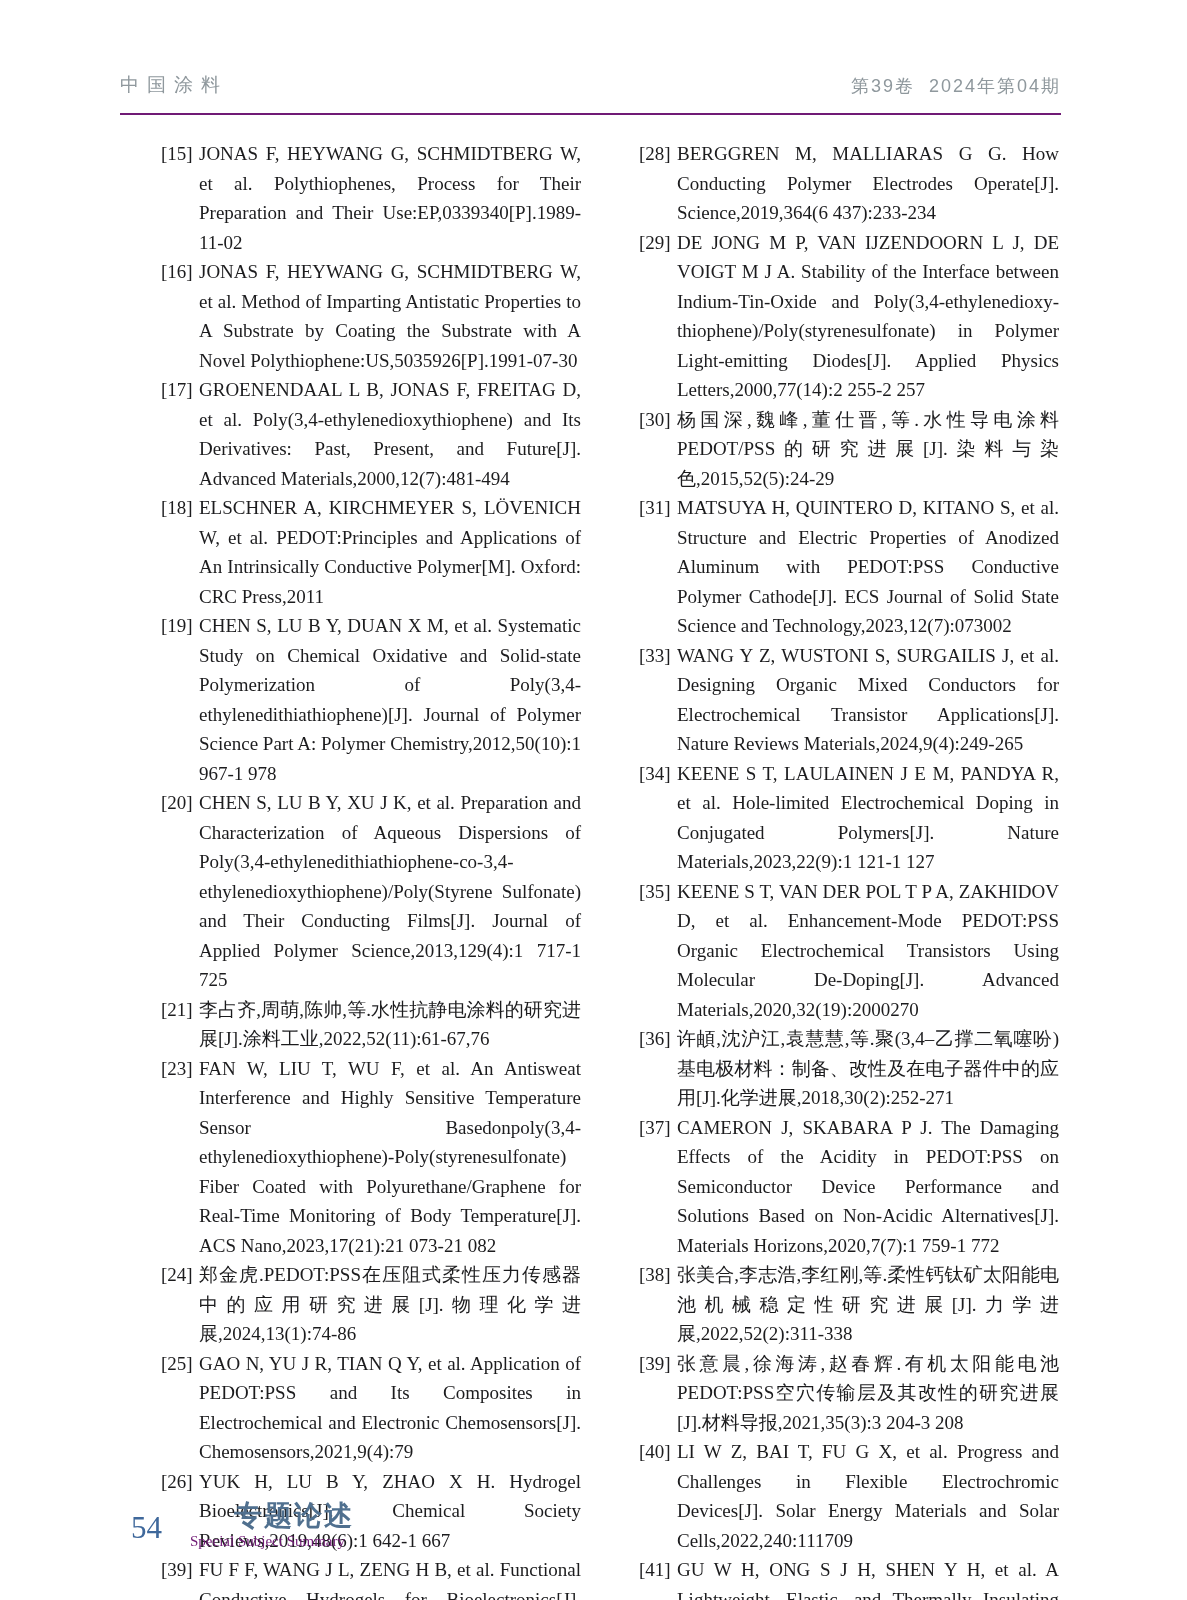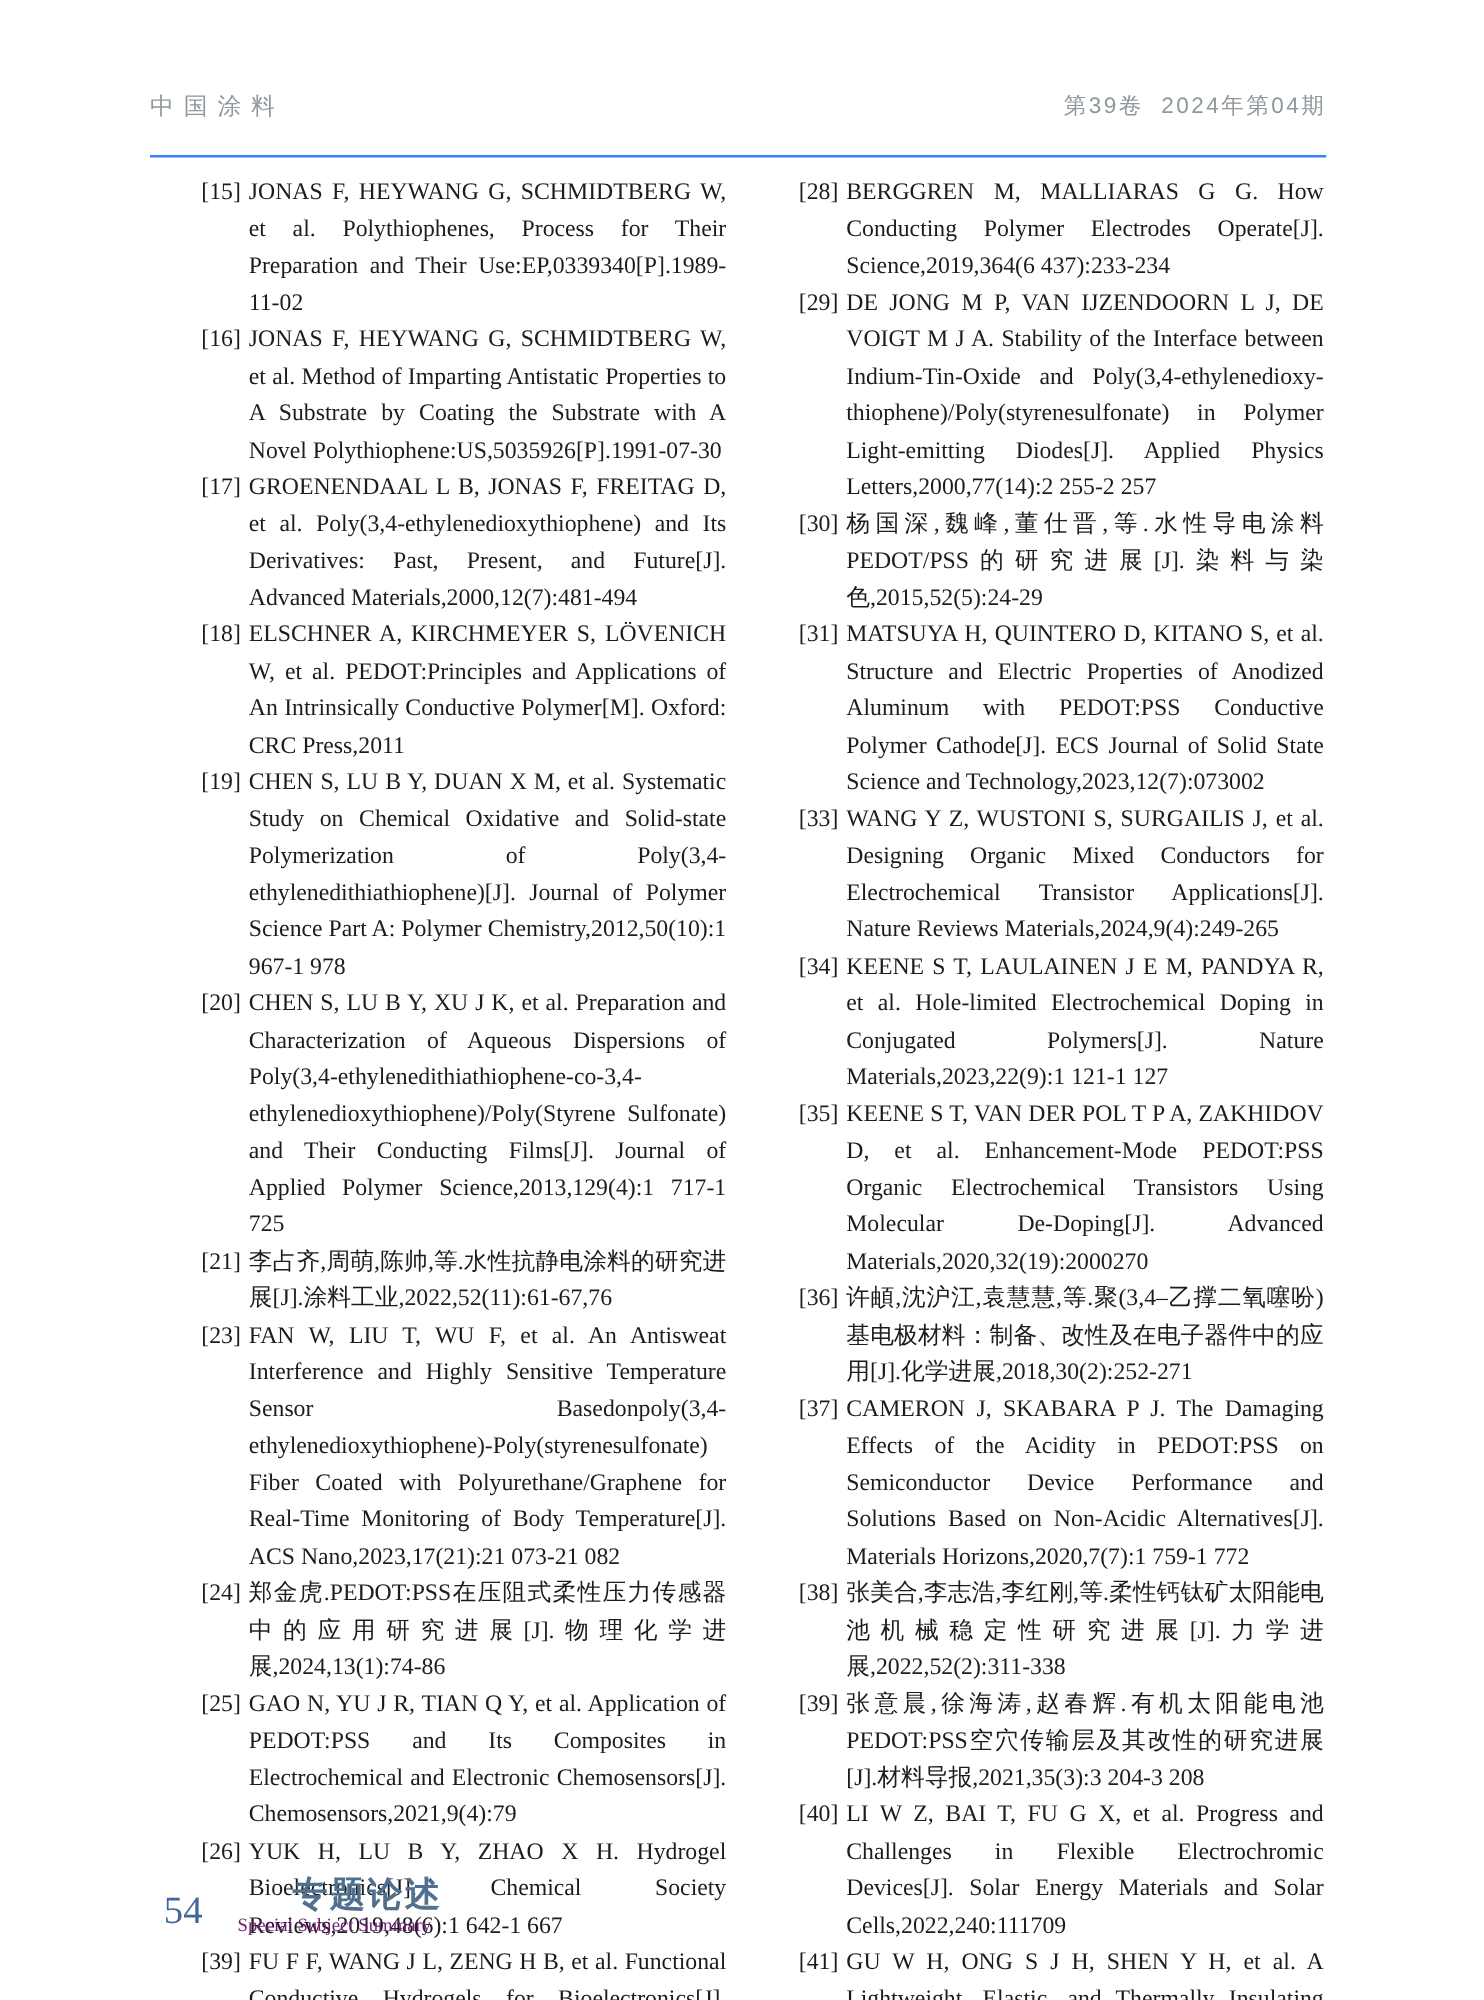--- a/index.html
+++ b/index.html
@@ -17,23 +17,23 @@
   }
 
   
   .page-header {
     position: absolute;
     left: 120px;
     right: 126px;
     top: 72px;
     display: flex;
     justify-content: space-between;
-    align-items: flex-start;
-    padding-bottom: 26px;
-    border-bottom: 2px solid #3b82f6;
+    align-items: flex-end;
+    padding-bottom: 15px;
+    border-bottom: 2px solid #701a75;
   }
   .journal-name {
     font-family: "Liberation Sans", "DejaVu Sans", sans-serif;
     font-size: 19px;
     color: #8f989d;
     letter-spacing: 8px;
   }
   .issue-info {
     font-family: "Liberation Sans", "DejaVu Sans", sans-serif;
     font-size: 18px;

